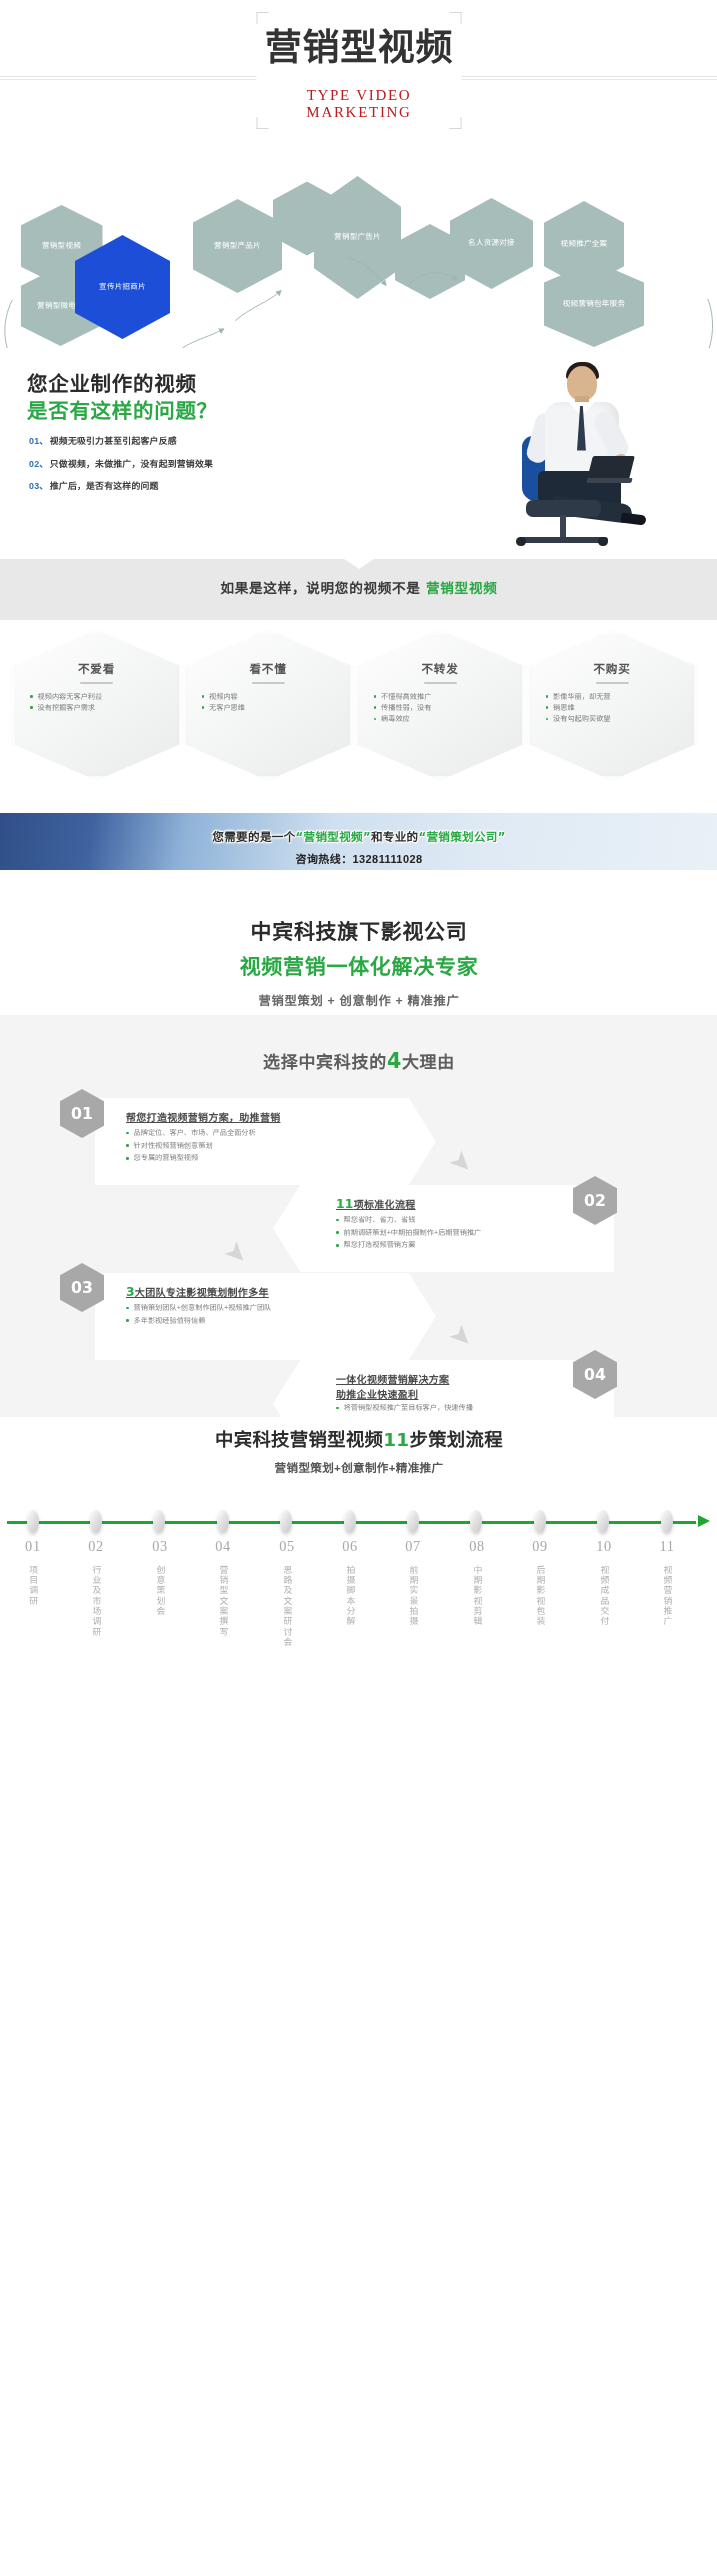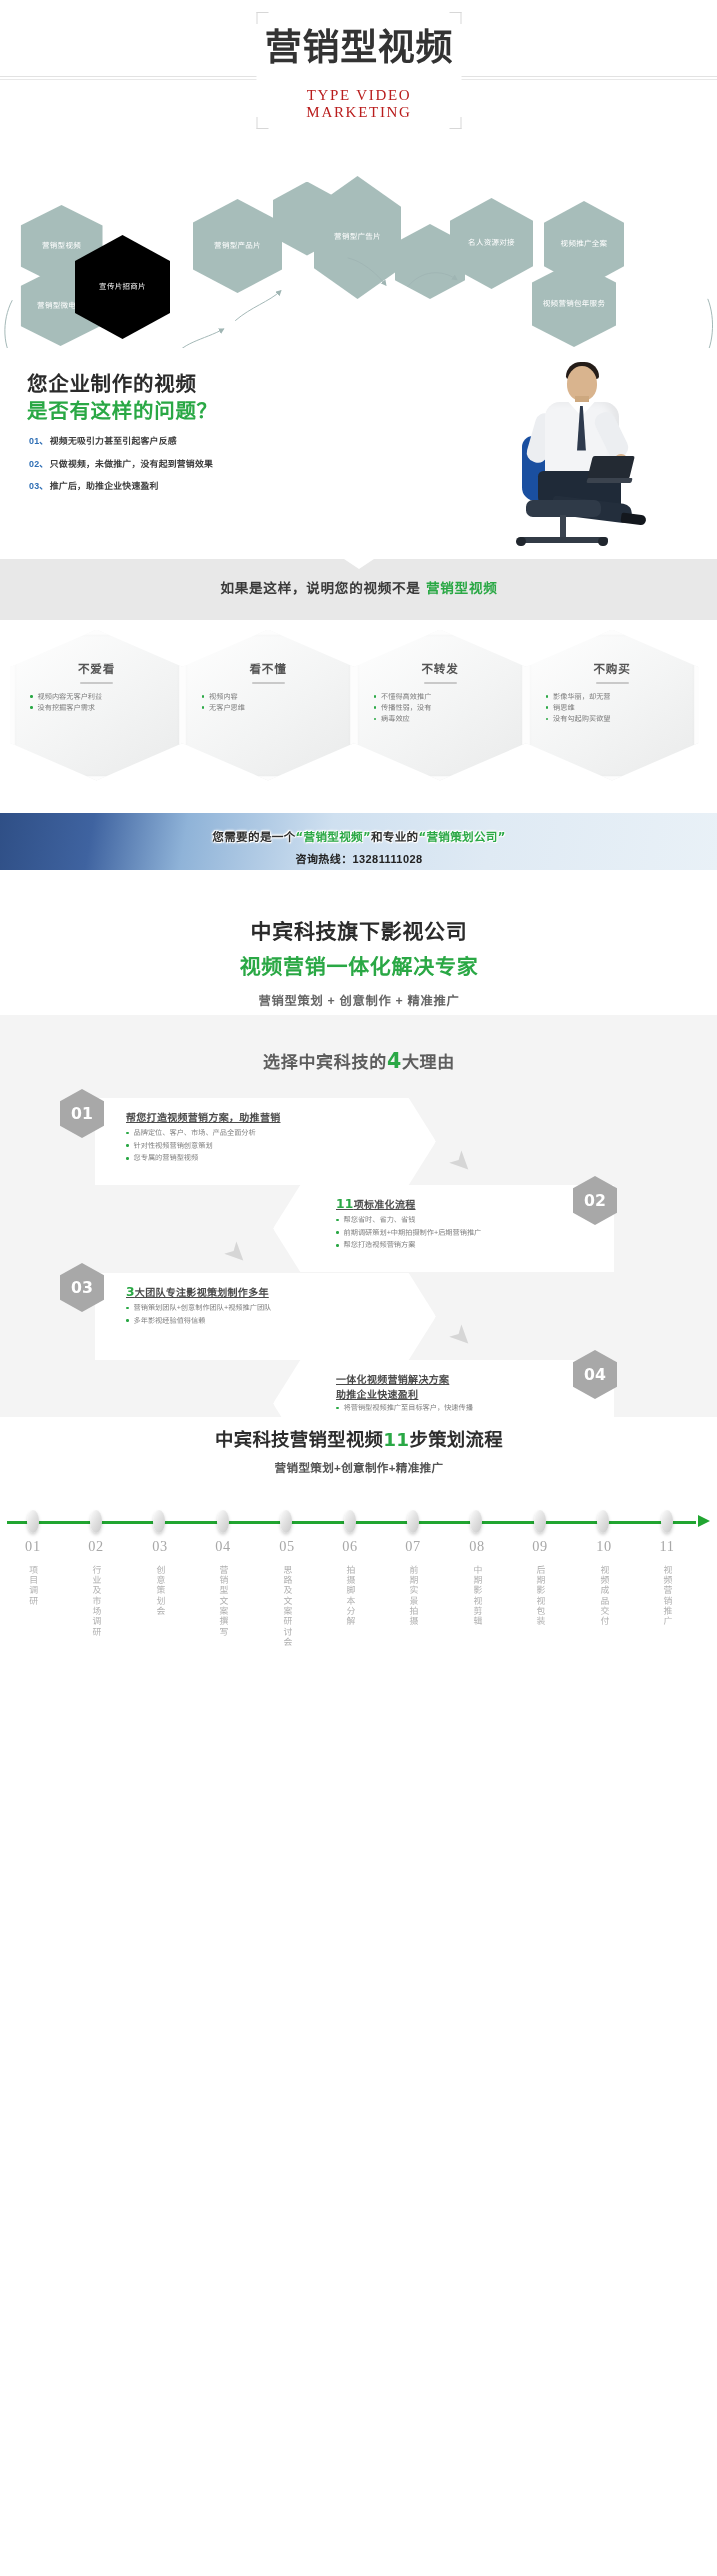--- a/index.html
+++ b/index.html
@@ -198,21 +198,21 @@
   <section class="s2">
     <div id="hexhost">
         <div class="hexd" style="left: 20.5px; top: 48px; width: 82px; height: 82px; background: rgb(167, 189, 186);">
           <div>营销型</div>
           <div>视频</div>
         </div>
         <div class="hexd" style="left: 20.5px; top: 109px; width: 80px; height: 80px; background: rgb(167, 189, 186);">
           <div>营销型</div>
           <div>微电影</div>
         </div>
-        <div class="hexd" style="left: 75px; top: 78px; width: 95px; height: 104px; background: #000000;">
+        <div class="hexd" style="left: 75px; top: 78px; width: 95px; height: 104px; background: #1d4ed8;">
           <div>宣传片</div>
           <div>招商片</div>
         </div>
         <div class="hexd" style="left: 193px; top: 42px; width: 89px; height: 94px; background: rgb(167, 189, 186);">
           <div>营销型</div>
           <div>产品片</div>
         </div>
         <div class="hexd blank" style="left: 273px; top: 24.5px; width: 68px; height: 74px; background: rgb(167, 189, 186);">
           <div></div>
         </div>
@@ -224,21 +224,21 @@
           <div></div>
         </div>
         <div class="hexd" style="left: 450px; top: 41px; width: 83px; height: 91px; background: rgb(167, 189, 186);">
           <div>名人资</div>
           <div>源对接</div>
         </div>
         <div class="hexd" style="left: 544px; top: 44px; width: 80px; height: 87px; background: rgb(167, 189, 186);">
           <div>视频推</div>
           <div>广全案</div>
         </div>
-        <div class="hexd" style="left: 532px; top: 104px; width: 84px; height: 86px; background: rgb(167, 189, 186);">
+        <div class="hexd" style="left: 544px; top: 104px; width: 100px; height: 86px; background: rgb(167, 189, 186);">
           <div>视频营</div>
           <div>销包年</div>
           <div>服务</div>
         </div>
       </div>
     <svg class="arcs" width="718" height="191" viewBox="0 0 1053 280">
       <g fill="none" stroke="#9fb5b3" stroke-width="1.4">
         <path d="M18,210 C2,240 4,282 22,300" marker-end="url(#ah)"></path>
         <path d="M252,300 C262,272 300,268 328,252" marker-end="url(#ah)"></path>
         <path d="M345,240 C368,220 395,212 412,196" marker-end="url(#ah)"></path>
@@ -253,21 +253,21 @@
       </defs>
     </svg>
   </section>
 
   <section class="s3">
     <div class="h1">您企业制作的视频</div>
     <div class="h2">是否有这样的问题？</div>
     <ul id="problist">
         <li><span class="num">01、</span><span>视频无吸引力甚至引起客户反感</span></li>
         <li><span class="num">02、</span><span>只做视频，未做推广，没有起到营销效果</span></li>
-        <li><span class="num">03、</span><span>推广后，助推企业快速盈利</span></li>
+        <li><span class="num">03、</span><span>推广后，是否有这样的问题</span></li>
       </ul>
 
     <div class="photo">
       <span class="ph ph-chairb"></span>
       <span class="ph ph-armL"></span>
       <span class="ph ph-hair"></span>
       <span class="ph ph-head"></span>
       <span class="ph ph-neck"></span>
       <span class="ph ph-shirt"></span>
       <span class="ph ph-collar"></span>

